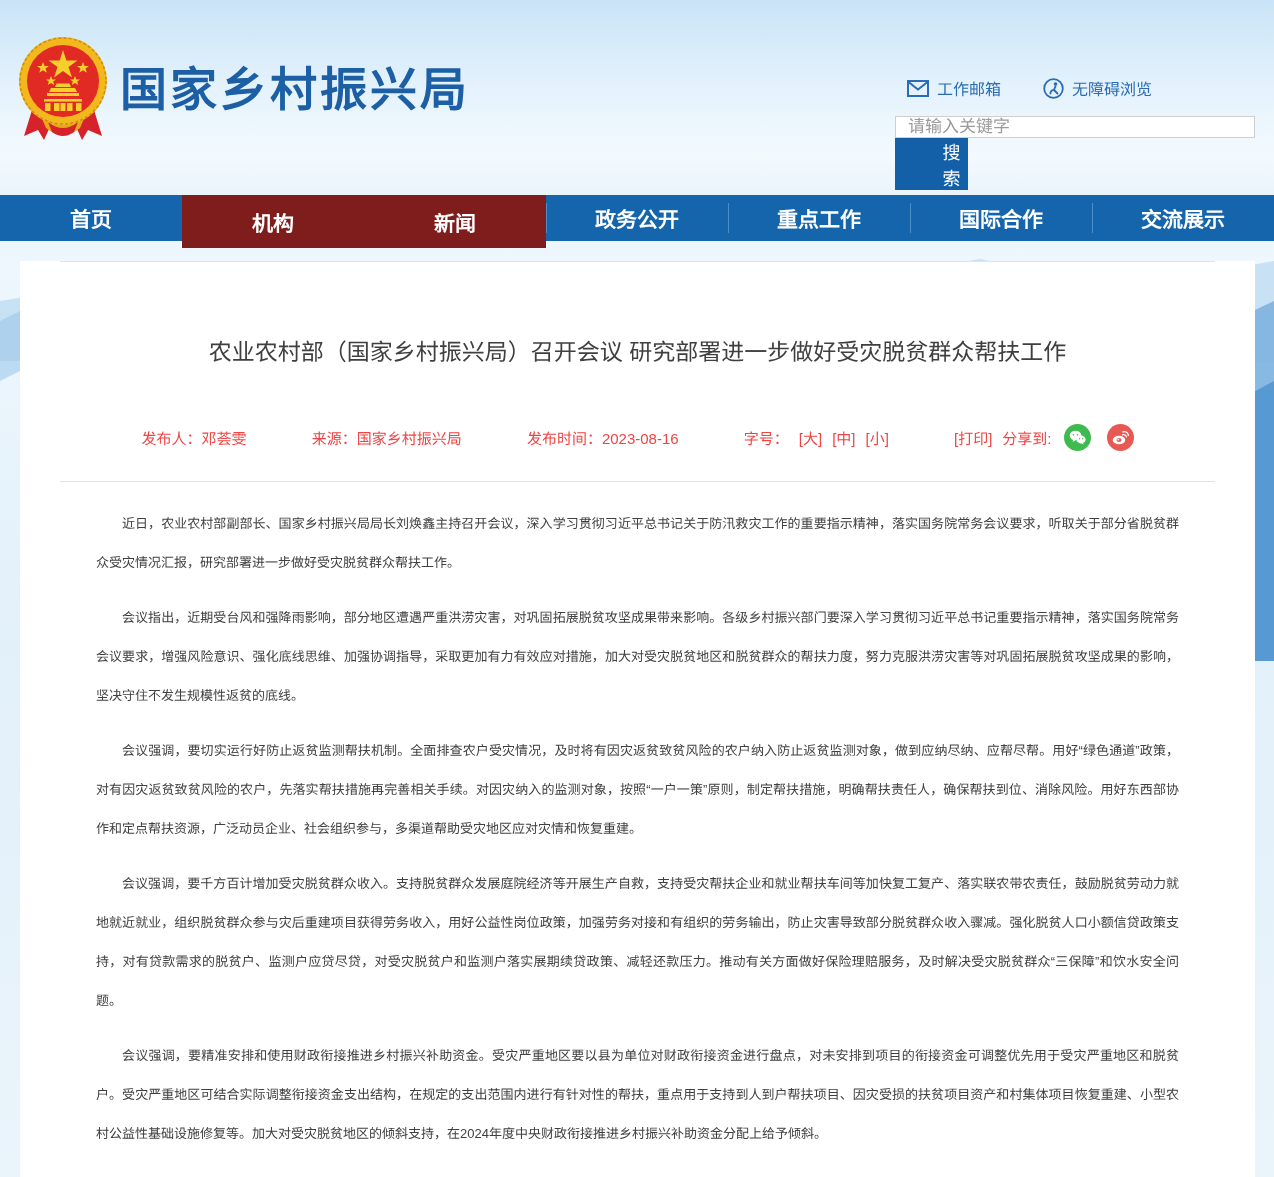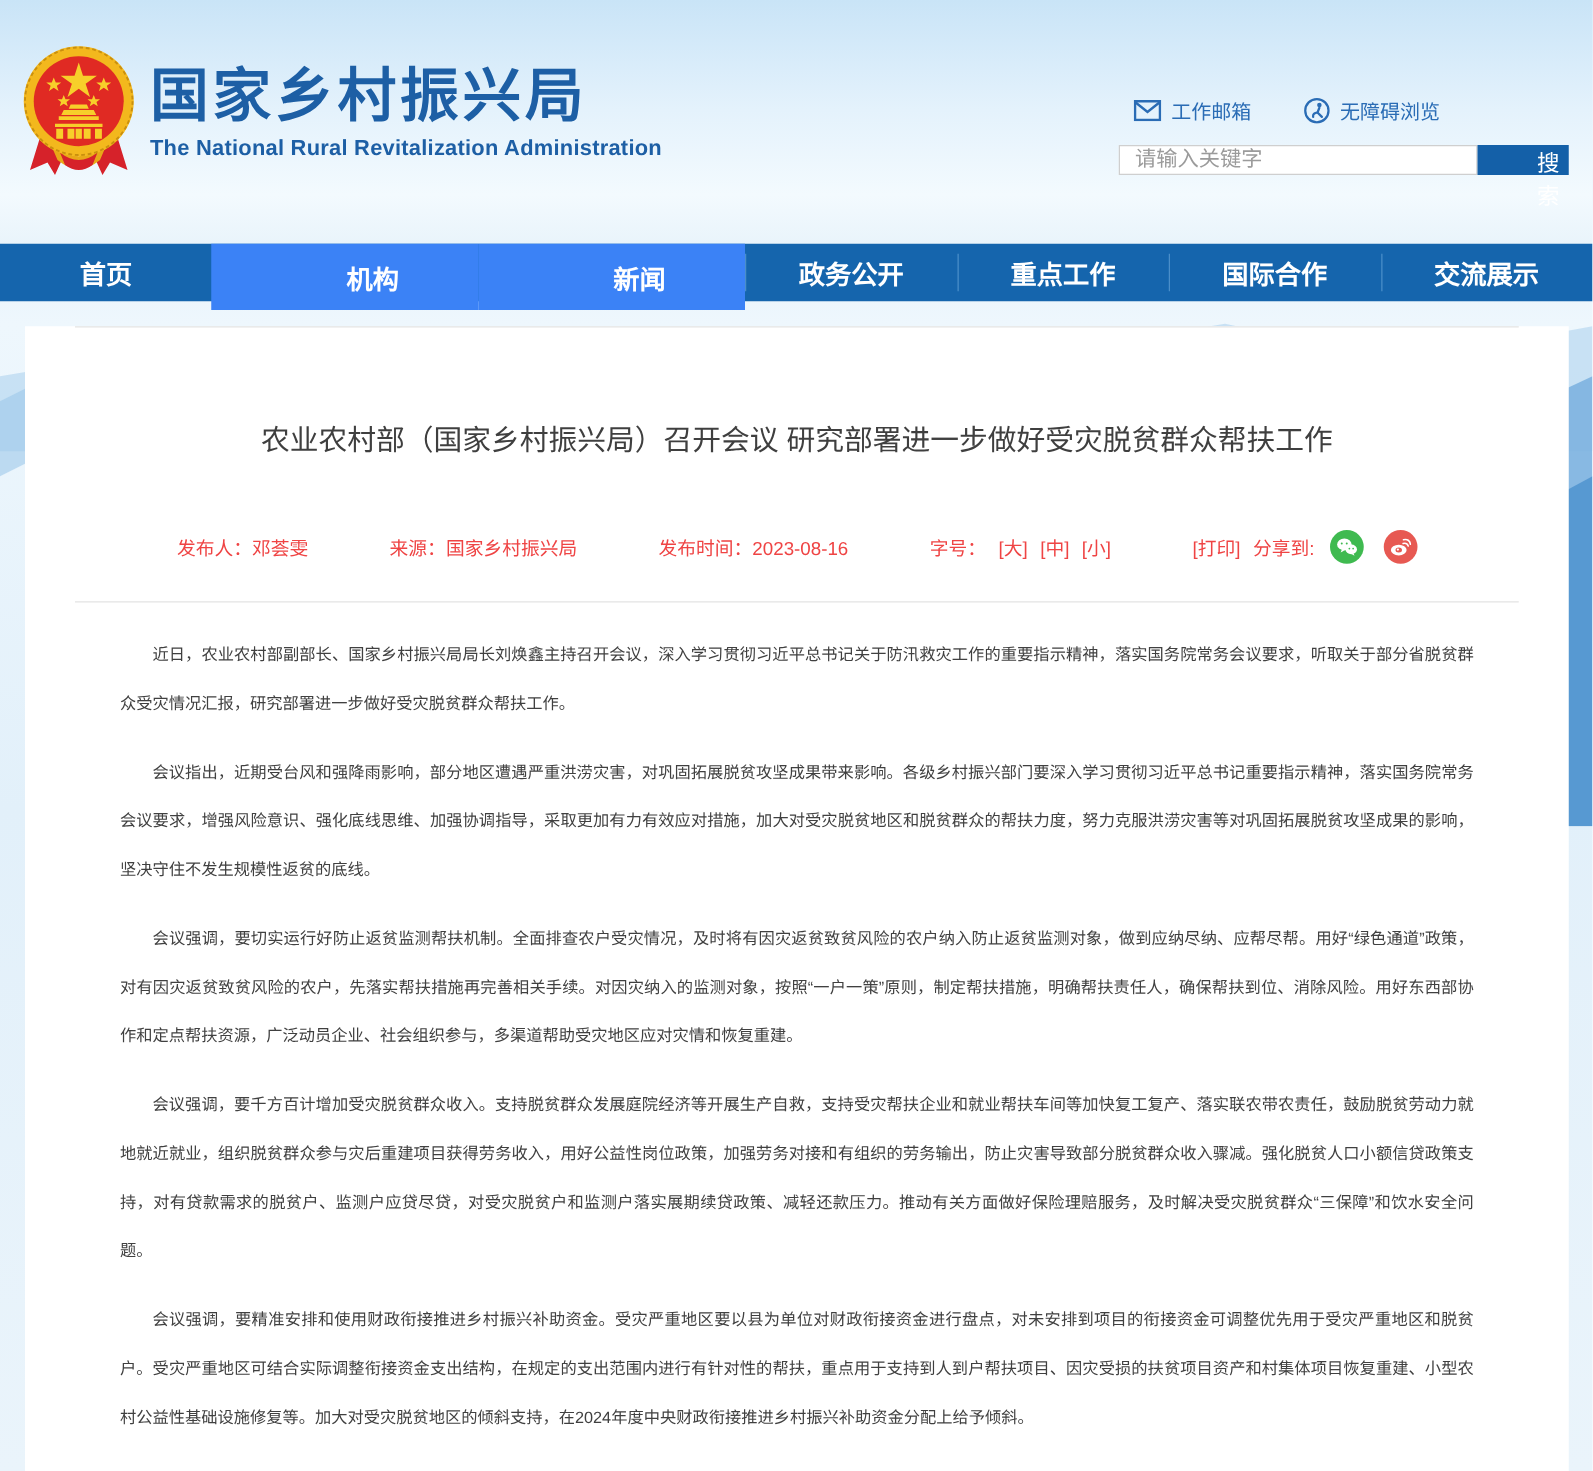--- a/index.html
+++ b/index.html
@@ -17,32 +17,32 @@
   .brand { position: absolute; left: 14px; top: 32px; display: flex; align-items: center; }
   .emblem { width: 98px; height: 112px; flex: 0 0 auto; }
   .brand-text { margin-left: 8px; padding-top: 4px; }
   .site-name { color: #1d5fa5; font-size: 47px; font-weight: bold; letter-spacing: 3px; line-height: 1.1; }
   .site-name-en { color: #1d5fa5; font-size: 17.5px; font-weight: bold; margin-top: 6px; letter-spacing: 0.2px; }
 
   .header-right { position: absolute; right: 19px; top: 76px; width: 360px; }
   .top-links { display: flex; align-items: flex-end; gap: 42px; margin-left: 12px; }
   .top-link { display: flex; align-items: center; gap: 8px; color: #2a6cb5; font-size: 16px; cursor: pointer; }
   .top-link svg { display: block; }
-  .search-row { display: flex; margin-top: 16px; height: 24px; }
+  .search-row { display: flex; margin-top: 16px; height: 41px; flex-direction: column; }
   .search-input { flex: 1; border: 1px solid #cfcfcf; background: #fff; padding: 0 12px;
     font-size: 17px; color: #333; outline: none; font-family: inherit; }
   .search-input::placeholder { color: #9b9b9b; }
   .search-btn { width: 73px; background: #1460a8; color: #fff; font-size: 18px; border: none;
     cursor: pointer; font-family: inherit; padding-left: 40px; }
 
   
   .nav { position: relative; height: 46px; background: #1565ad; display: flex; z-index: 2; }
   .nav-item { flex: 1; height: 46px; display: flex; align-items: center; justify-content: center;
     color: #fff; font-size: 21px; font-weight: bold; cursor: pointer; position: relative; }
-  .nav-item.dark { background: #3b82f6; height: 53px; padding-left: 44px; }
+  .nav-item.dark { background: #7f1d1d; height: 53px; }
   .nav-item.sep::before { content: ""; position: absolute; left: 0; top: 8px; bottom: 8px;
     width: 1px; background: #4a8ec9; }
 
   
   .bg-art { position: absolute; left: 0; top: 241px; width: 1274px; height: 420px; z-index: 0; }
 
   
   .panel { position: relative; z-index: 1; width: 1235px; margin: 19px auto 0 20px;
     background: #ffffff; min-height: 917px; padding: 0 40px 40px 40px; }
 
@@ -99,21 +99,20 @@
       <path d="M41 55 L57 55 L55.5 51.5 L42.5 51.5 Z" fill="#f7cf2a"></path>
       <rect x="30" y="67" width="38" height="2.6" fill="#f7cf2a"></rect>
       <rect x="31" y="71" width="5.5" height="8" fill="#f7cf2a"></rect>
       <rect x="40" y="71" width="5.5" height="8" fill="#f7cf2a"></rect>
       <rect x="46.5" y="71" width="5" height="8" fill="#f7cf2a"></rect>
       <rect x="53" y="71" width="5.5" height="8" fill="#f7cf2a"></rect>
       <rect x="62" y="71" width="5.5" height="8" fill="#f7cf2a"></rect>
     </svg>
     <div class="brand-text">
       <div class="site-name">国家乡村振兴局</div>
-      <div class="site-name-en">The National Rural Revitalization Administration</div>
     </div>
   </div>
 
   <div class="header-right">
     <div class="top-links">
       <div class="top-link">
         <svg width="22" height="17" viewBox="0 0 22 17">
           <rect x="1" y="1" width="20" height="15" fill="none" stroke="#2a6cb5" stroke-width="2"></rect>
           <path d="M1.5 2 L11 9.5 L20.5 2" fill="none" stroke="#2a6cb5" stroke-width="2"></path>
         </svg>

